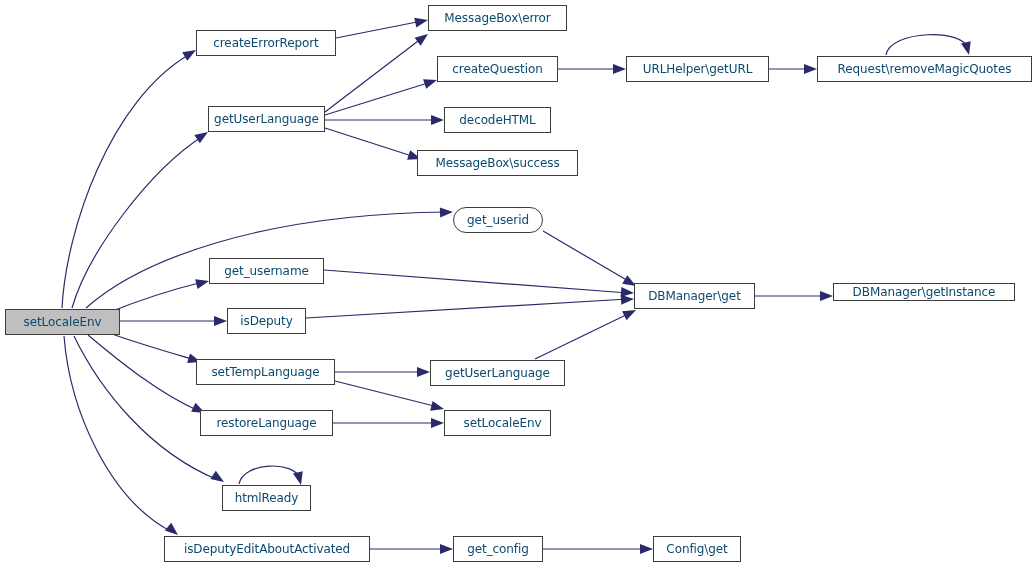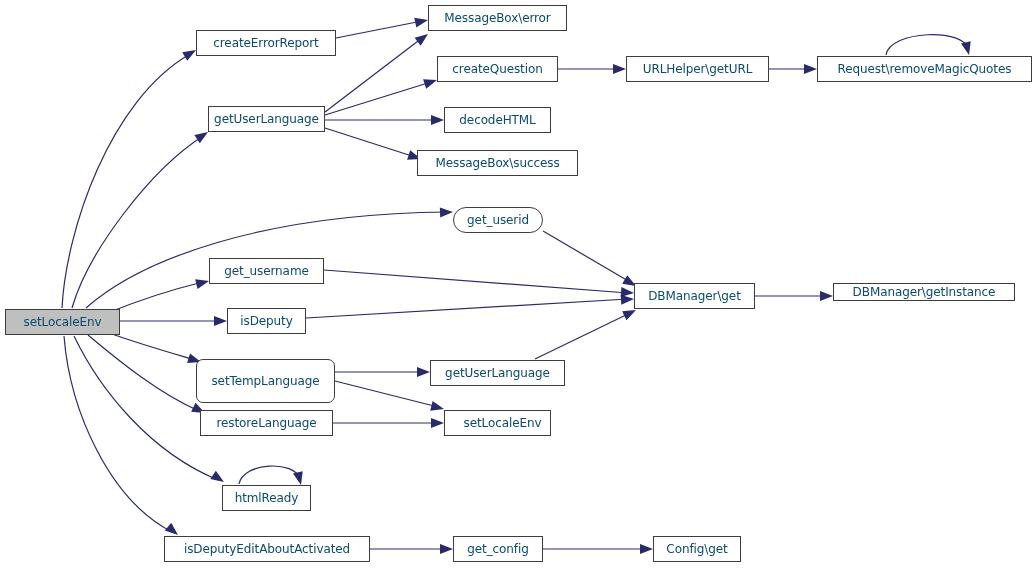--- a/index.html
+++ b/index.html
@@ -140,21 +140,21 @@
       </div>
       <div class="node" style="left: 453px; top: 207px; width: 90px; height: 26px; border-radius: 13px;">
         <span class="node-label">get_userid</span>
       </div>
       <div class="node" style="left: 209px; top: 258px; width: 115px; height: 26px;">
         <span class="node-label">get_username</span>
       </div>
       <div class="node" style="left: 227px; top: 308px; width: 79px; height: 26px;">
         <span class="node-label">isDeputy</span>
       </div>
-      <div class="node" style="left: 196px; top: 359px; width: 139px; height: 44px; border-radius: 7px;">
+      <div class="node" style="left: 196px; top: 359px; width: 139px; height: 26px;">
         <span class="node-label">setTempLanguage</span>
       </div>
       <div class="node" style="left: 200px; top: 410px; width: 133px; height: 26px;">
         <span class="node-label">restoreLanguage</span>
       </div>
       <div class="node" style="left: 430px; top: 360px; width: 135px; height: 26px;">
         <span class="node-label">getUserLanguage</span>
       </div>
       <div class="node" style="left: 444px; top: 410px; width: 107px; height: 26px; padding-left: 10px;">
         <span class="node-label">setLocaleEnv</span>

